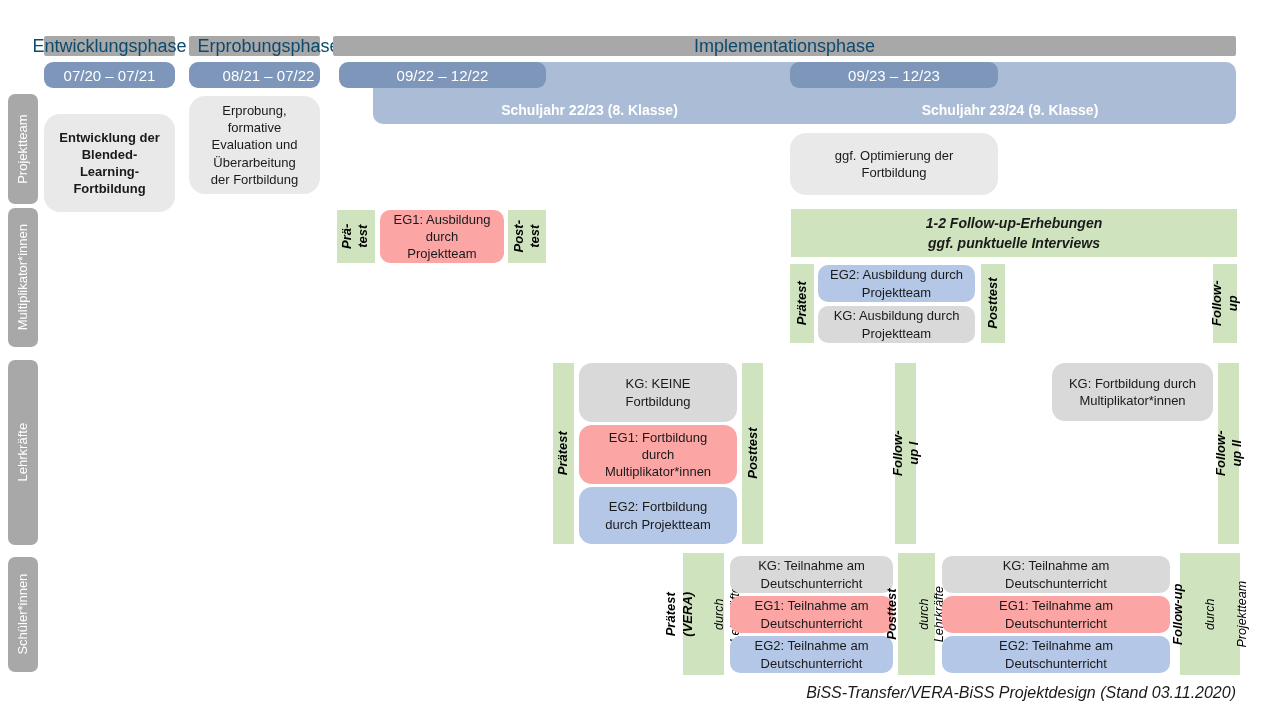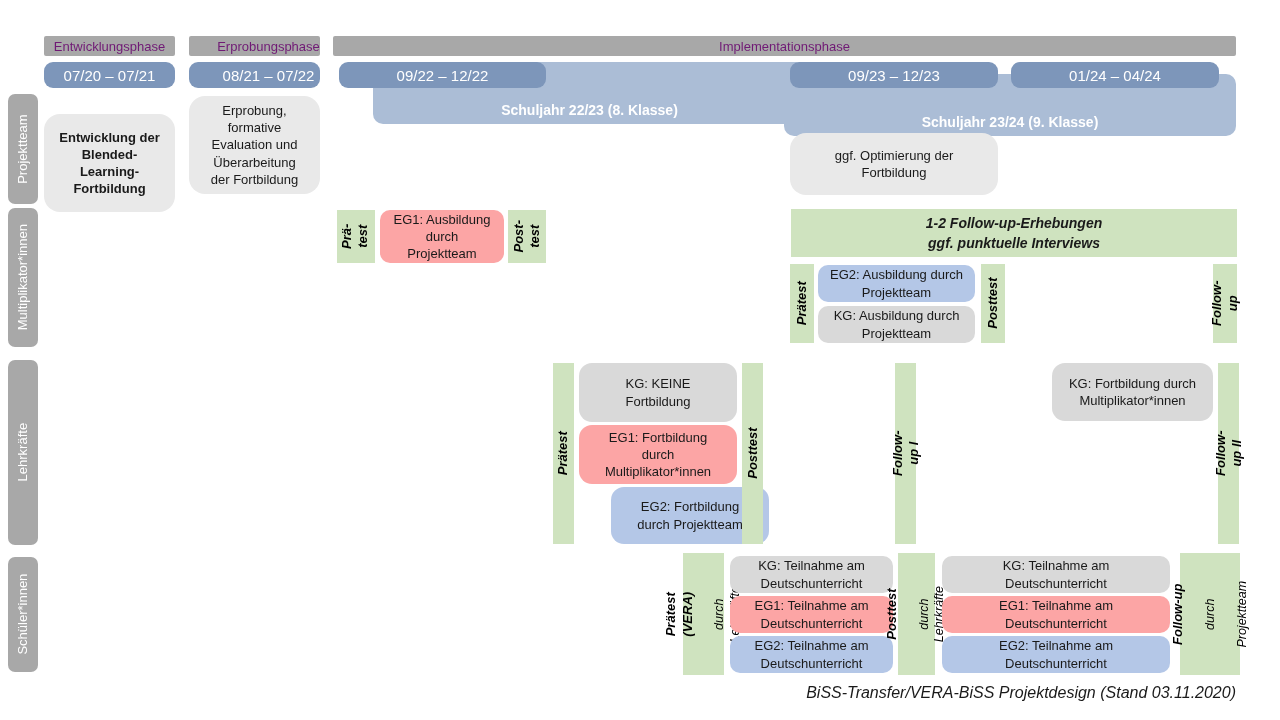--- a/index.html
+++ b/index.html
@@ -1,19 +1,19 @@
 <!DOCTYPE html>
 <html><head>
 <meta charset="utf-8">
 <style>
   html,body{margin:0;padding:0;background:#ffffff;font-family:"Liberation Sans",sans-serif;}
   #canvas{position:relative;width:1280px;height:720px;background:#ffffff;overflow:hidden;}
   .abs{position:absolute;box-sizing:border-box;}
   .flexc{display:flex;align-items:center;justify-content:center;text-align:center;}
-  .phase-bar{background:#a8a8a8;color:#701a75;font-size:13px;border-radius:2px;}
+  .phase-bar{background:#a8a8a8;color:#0c4a6e;font-size:18px;border-radius:2px;}
   .pill{background:#7d96ba;color:#ffffff;font-size:15px;border-radius:9px;}
   .band{background:#abbdd6;border-radius:10px;}
   .band-label{position:absolute;left:0;right:0;bottom:6px;text-align:center;color:#ffffff;font-weight:bold;font-size:14px;}
   .lane-label{background:#a8a8a8;border-radius:7px;color:#ffffff;font-size:13px;}
   .box{white-space:pre-line;font-size:13px;line-height:1.32;color:#1a1a1a;}
   .gray1{background:#e9e9e9;border-radius:16px;}
   .kg{background:#d9d9d9;border-radius:10px;}
   .eg1{background:#fca5a5;border-radius:10px;}
   .eg2{background:#b4c7e7;border-radius:10px;}
   .green{background:#cfe3bf;font-style:italic;}
@@ -28,29 +28,28 @@
 
 <div id="canvas">
 
   <div class="abs flexc phase-bar" style="left:44px;top:36px;width:131px;height:20px;">Entwicklungsphase</div>
   <div class="abs flexc phase-bar" style="left:189px;top:36px;width:131px;height:20px;padding-left:28px;">Erprobungsphase</div>
   <div class="abs flexc phase-bar" style="left:333px;top:36px;width:903px;height:20px;">Implementationsphase</div>
 
   <div class="abs band" style="left:333px;top:62px;width:433px;height:62px;margin-left:40px;">
     <div class="band-label">Schuljahr 22/23 (8. Klasse)</div>
   </div>
-  <div class="abs band" style="left:784px;top:62px;width:452px;height:62px;margin-top:12px;">
+  <div class="abs band" style="left:784px;top:62px;width:452px;height:62px;">
     <div class="band-label">Schuljahr 23/24 (9. Klasse)</div>
   </div>
 
   <div class="abs flexc pill" style="left:44px;top:62px;width:131px;height:26px;">07/20 – 07/21</div>
   <div class="abs flexc pill" style="left:189px;top:62px;width:131px;height:26px;padding-left:28px;">08/21 – 07/22</div>
   <div class="abs flexc pill" style="left:339px;top:62px;width:207px;height:26px;">09/22 – 12/22</div>
   <div class="abs flexc pill" style="left:790px;top:62px;width:208px;height:26px;">09/23 – 12/23</div>
-  <div class="abs flexc pill" style="left:1011px;top:62px;width:208px;height:26px;">01/24 – 04/24</div>
 
   <div class="abs flexc lane-label" style="left:8px;top:94px;width:30px;height:110px;">
     <div class="vtext" style="font-weight:normal;">Projektteam</div>
   </div>
   <div class="abs flexc lane-label" style="left:8px;top:208px;width:30px;height:139px;">
     <div class="vtext" style="font-weight:normal;">Multiplikator*innen</div>
   </div>
   <div class="abs flexc lane-label" style="left:8px;top:360px;width:30px;height:185px;">
     <div class="vtext" style="font-weight:normal;">Lehrkräfte</div>
   </div>
@@ -98,21 +97,21 @@
   </div>
 
   <div class="abs flexc green" style="left:553px;top:363px;width:21px;height:181px;">
     <div class="vtext">Prätest</div>
   </div>
   <div class="abs flexc box kg" style="left:579px;top:363px;width:158px;height:59px;border-radius:13px;">KG: KEINE
 Fortbildung</div>
   <div class="abs flexc box eg1" style="left:579px;top:425px;width:158px;height:59px;border-radius:13px;">EG1: Fortbildung
 durch
 Multiplikator*innen</div>
-  <div class="abs flexc box eg2" style="left:579px;top:487px;width:158px;height:57px;border-radius:13px;margin-left:32px;">EG2: Fortbildung
+  <div class="abs flexc box eg2" style="left:579px;top:487px;width:158px;height:57px;border-radius:13px;">EG2: Fortbildung
 durch Projektteam</div>
   <div class="abs flexc green" style="left:742px;top:363px;width:21px;height:181px;">
     <div class="vtext">Posttest</div>
   </div>
   <div class="abs flexc green" style="left:895px;top:363px;width:21px;height:181px;">
     <div class="vtext">Follow-up I</div>
   </div>
   <div class="abs flexc box kg" style="left:1052px;top:363px;width:161px;height:58px;border-radius:13px;">KG: Fortbildung durch
 Multiplikator*innen</div>
   <div class="abs flexc green" style="left:1218px;top:363px;width:21px;height:181px;">

